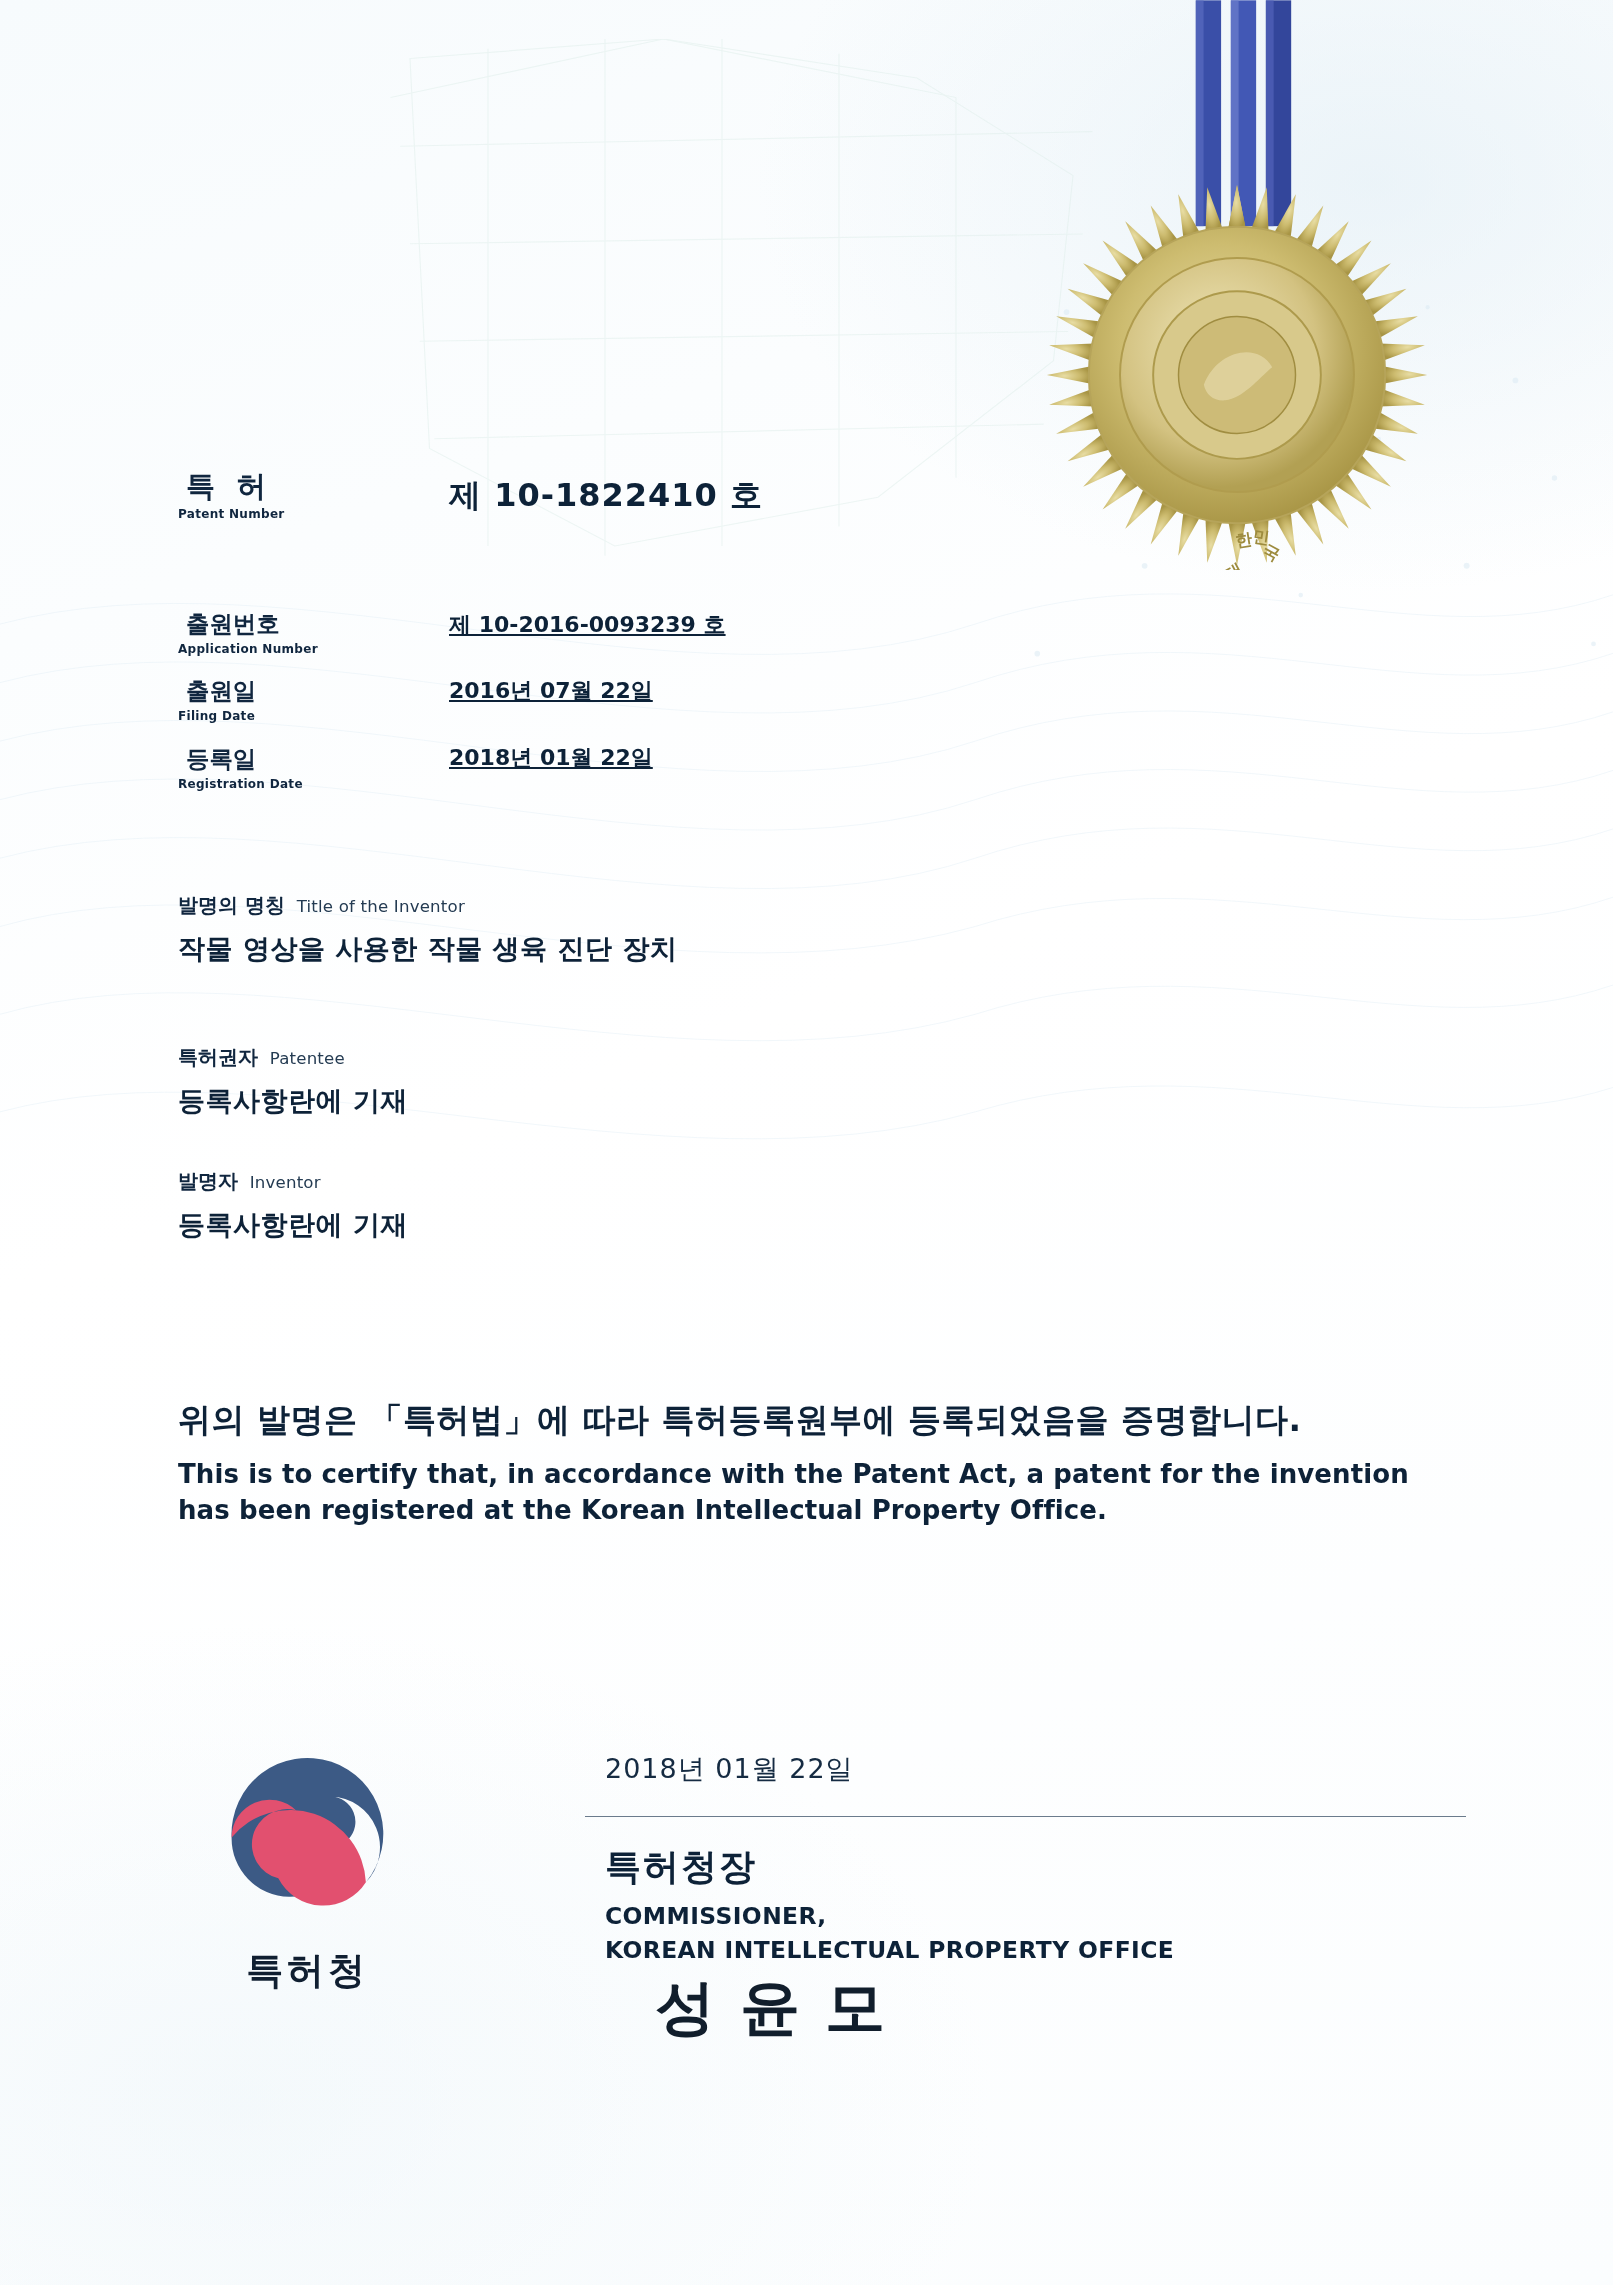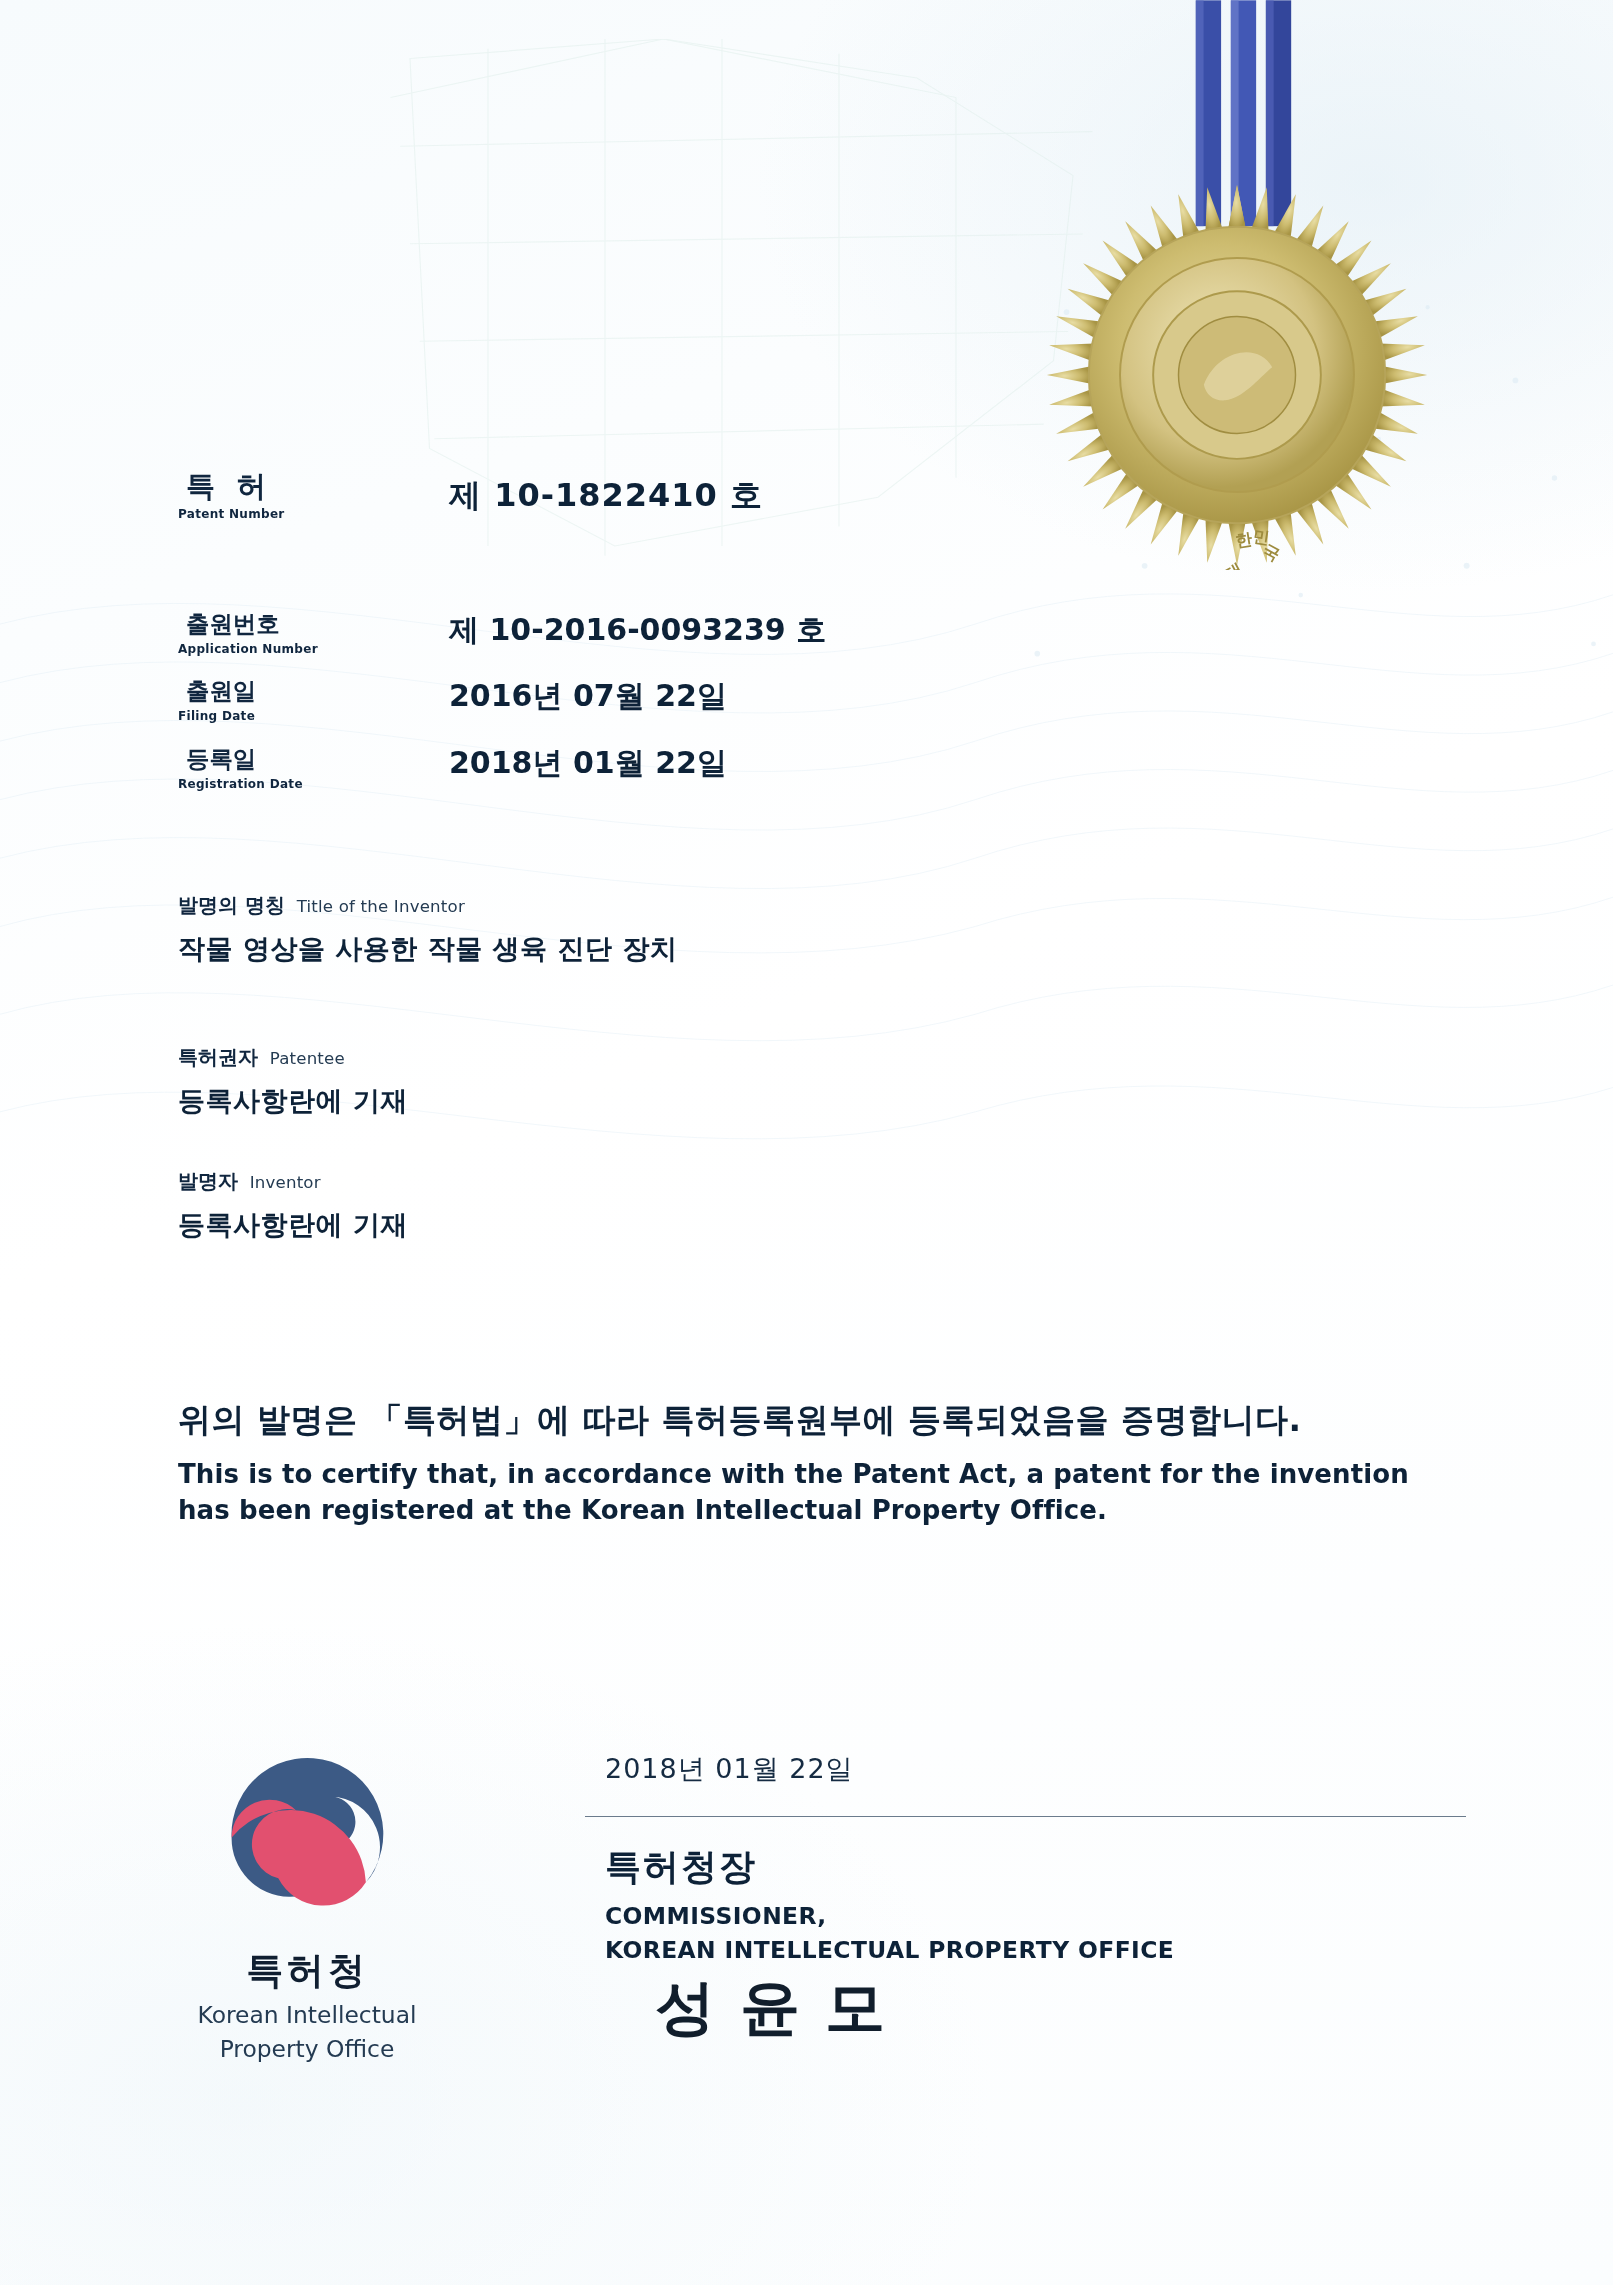--- a/index.html
+++ b/index.html
@@ -102,24 +102,25 @@
     margin-top: 4px;
     white-space: nowrap;
   }
   .val {
     font-size: 28px;
     font-weight: 700;
     color: #0d2238;
     white-space: nowrap;
   }
   .val-sm {
-    font-size: 30px;
+    font-size: 22px;
     font-weight: 700;
     color: #0d2238;
     white-space: nowrap;
+    text-decoration: underline;
   }
 
   .patent-no-label { position: absolute; left: 178px; top: 470px; }
   .patent-no-label .lab-ko { font-size: 29px; letter-spacing: 5.9px; }
   .patent-no-value { position: absolute; left: 449px; top: 474px; }
   .patent-no-value .val { font-size: 32px; letter-spacing: 1px; }
 
   .appno-label { position: absolute; left: 178px; top: 611px; }
   .appno-value { position: absolute; left: 449px; top: 610px; }
 
@@ -487,19 +488,15 @@
                a 26,26 0 0 1 18,44
                a 39,39 0 0 1 -120,-2 Z" fill="#3c5a85"></path>
       <path d="M 60,52
                a 78,78 0 0 0 -138,-46
                a 39,39 0 0 1 66,-28
                a 26,26 0 0 0 -18,70
                a 52,52 0 0 0 90,4 Z" fill="#e2506f"></path>
     </g>
   </svg>
   <div class="emblem-ko">특허청</div>
-  <div class="emblem-en">
-    <div>Korean Intellectual</div>
-    <div>Property Office</div>
-  </div>
 
 </div>
 
 
 </body></html>

